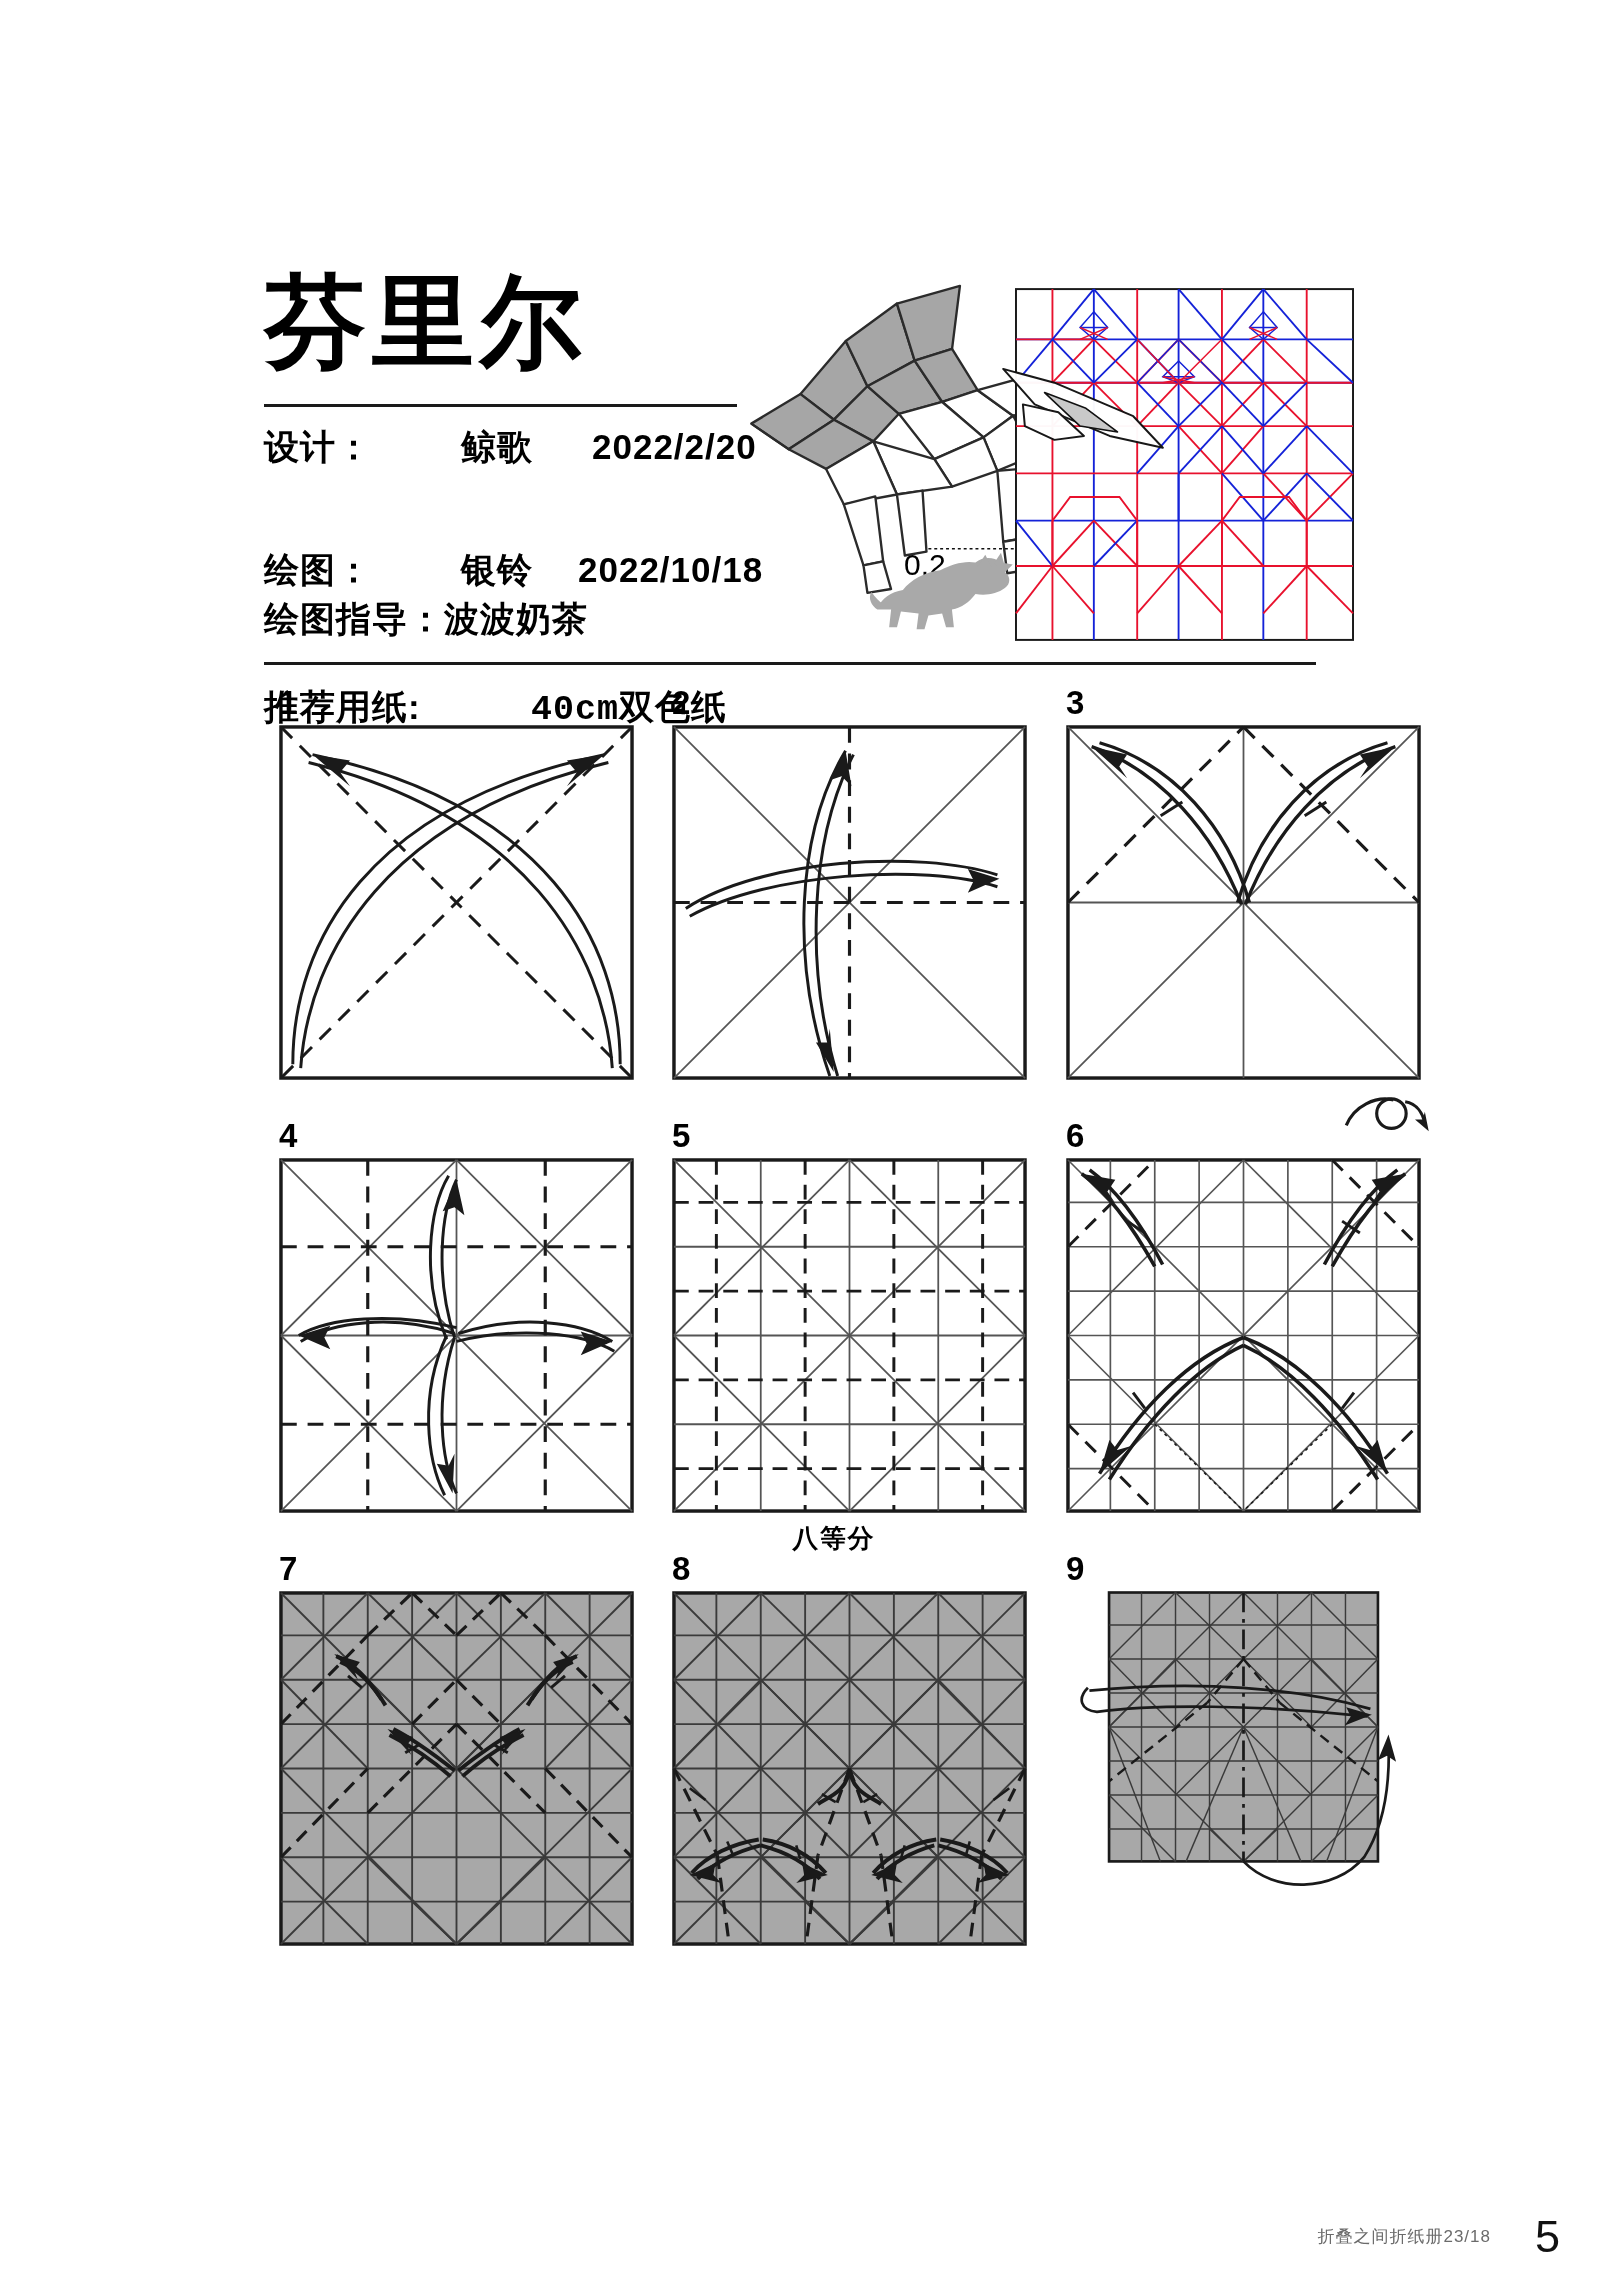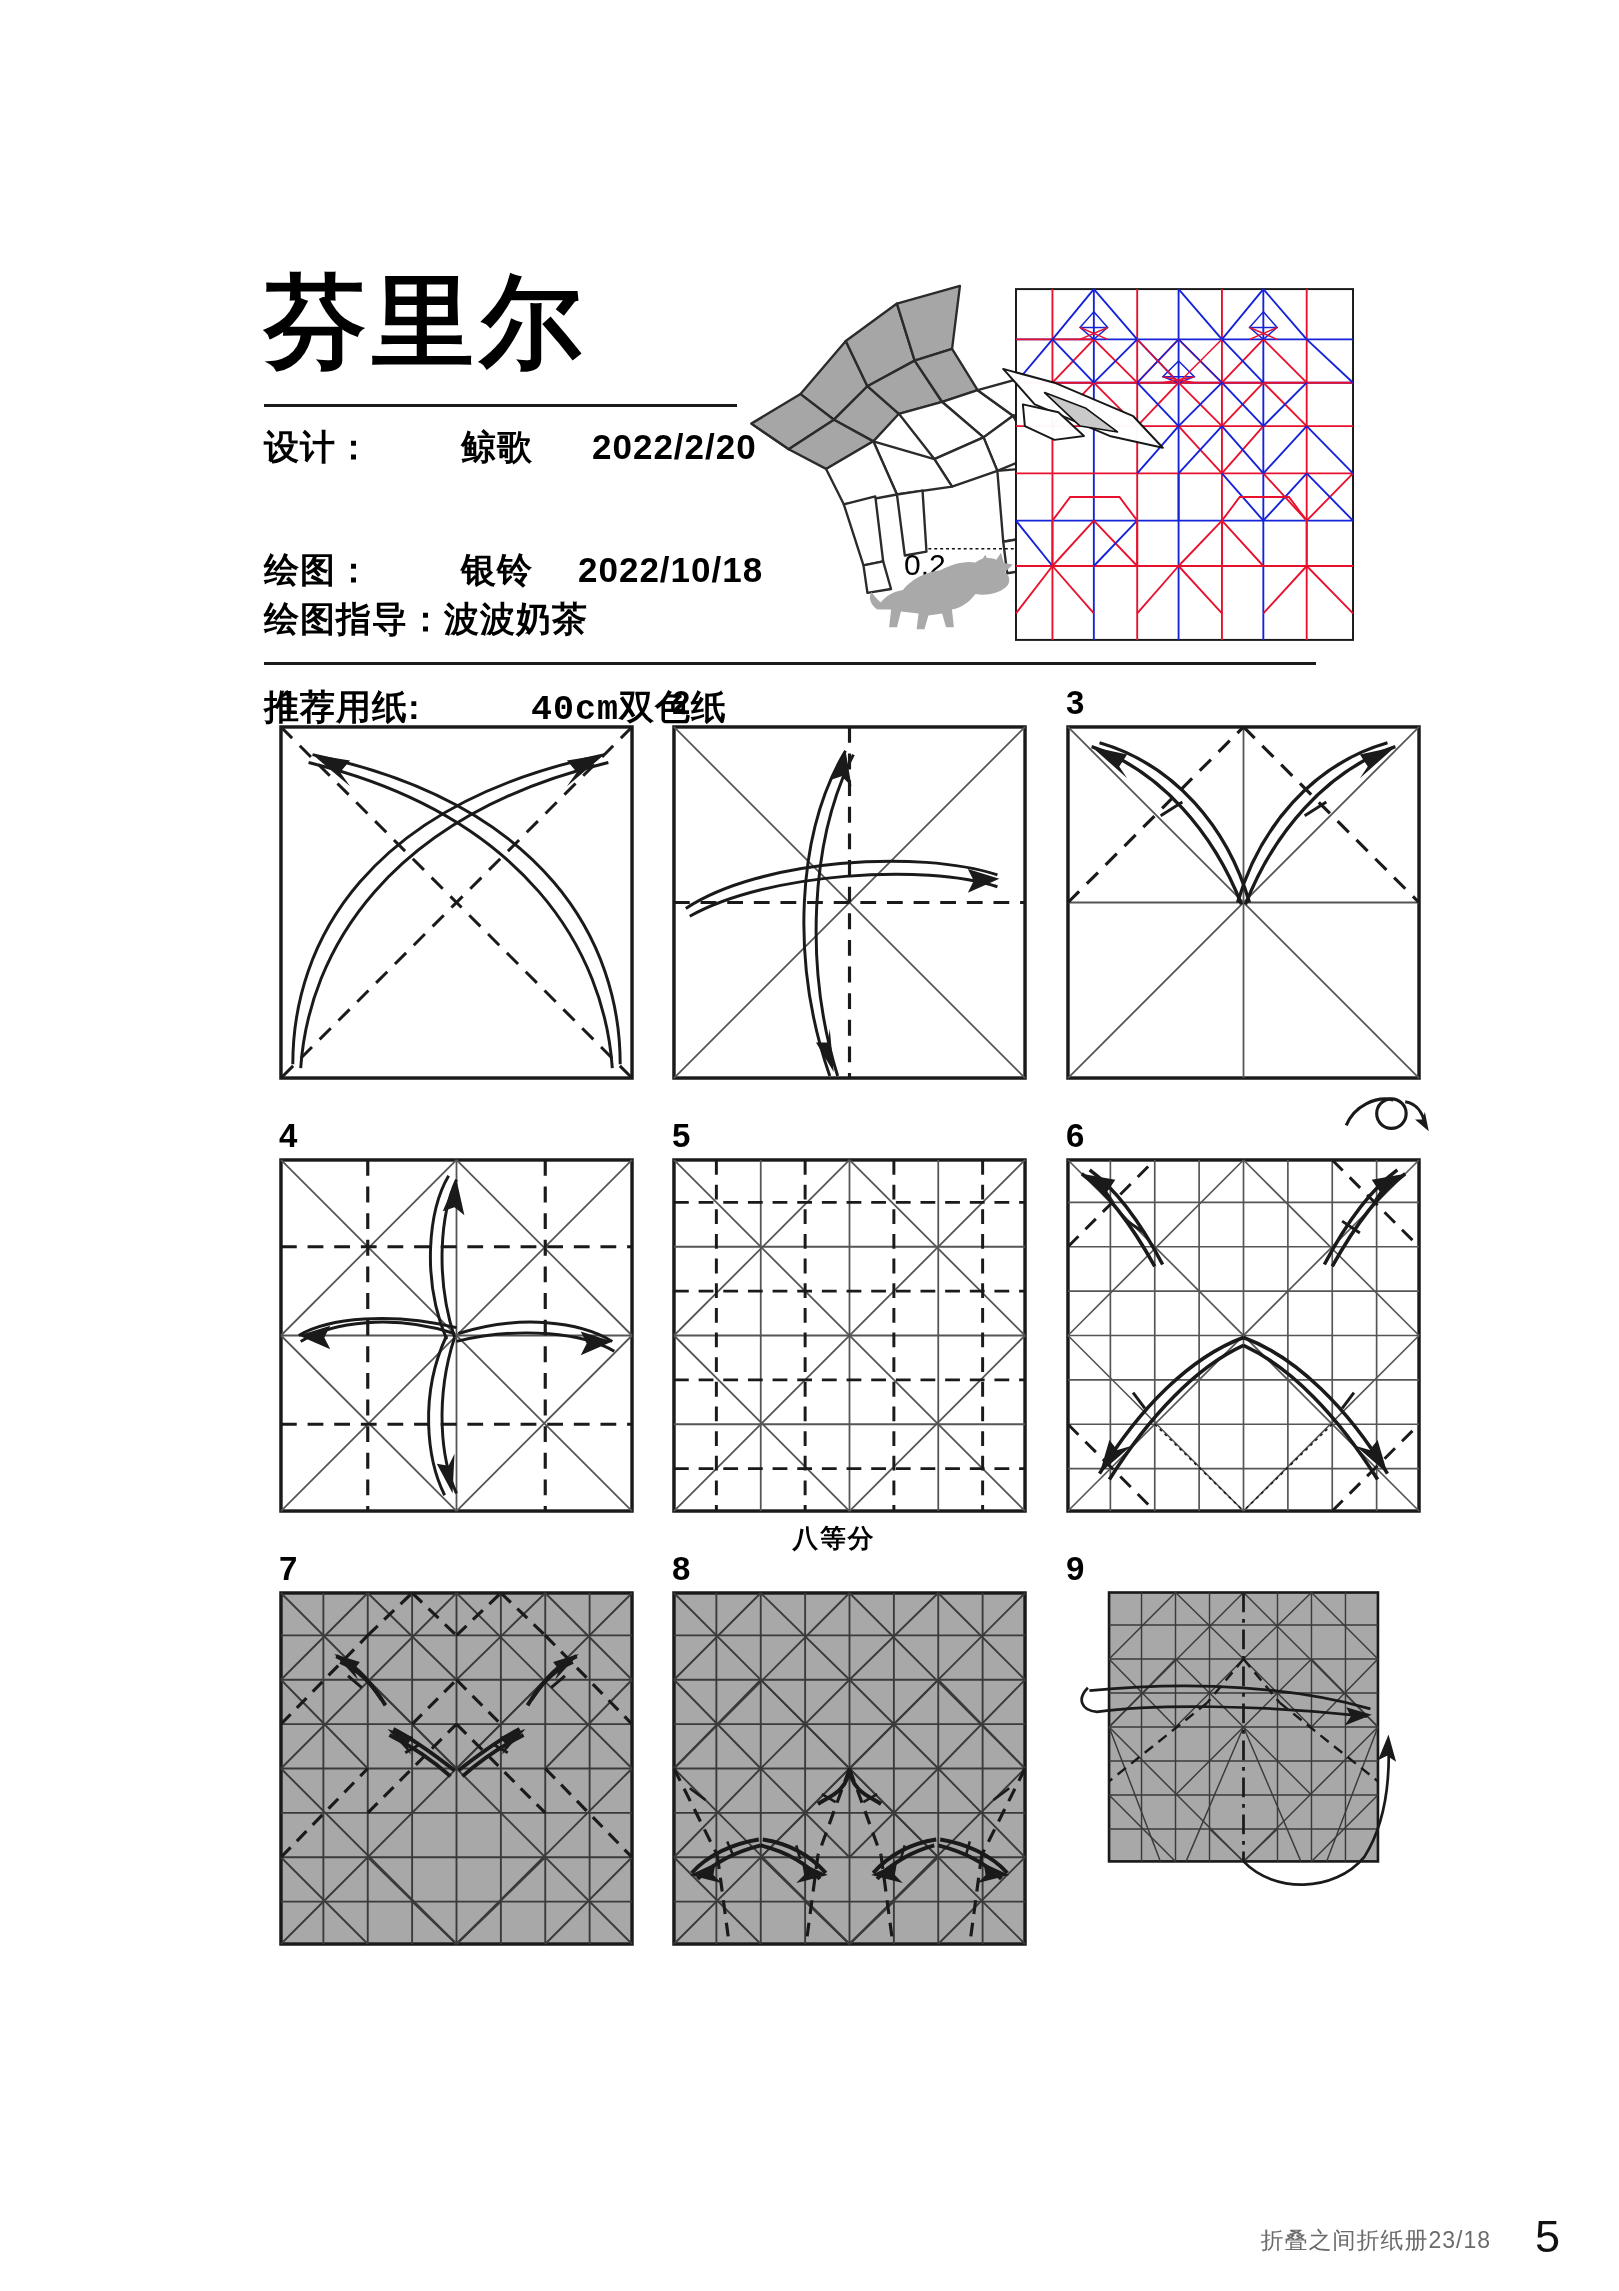--- a/index.html
+++ b/index.html
@@ -67,21 +67,21 @@
   .caption {
     position:absolute; left:0; top:398px; width:414px;
     text-align:center; font-size:25.6px; letter-spacing:2px;font-weight:bold;
   }
   .flip-icon { position:absolute; left:319px; top:-31.5px; width:95px; height:55px; }
 
   
   .footer { position:absolute; left:0; top:2207px; width:1619px; height:85px; }
   .footer-text {
     position:absolute; right:128px; top:17.7px;
-    font-size:23px; color:#6b6b6b; letter-spacing:1px; white-space:nowrap;
+    font-size:17px; color:#6b6b6b; letter-spacing:1px; white-space:nowrap;
   }
   .page-num {
     position:absolute; right:59px; top:3.9px;
     font-size:45px; color:#111; font-weight:400;
   }
   svg { display:block; overflow:visible; }
 </style>
 </head>
 <body>
 

